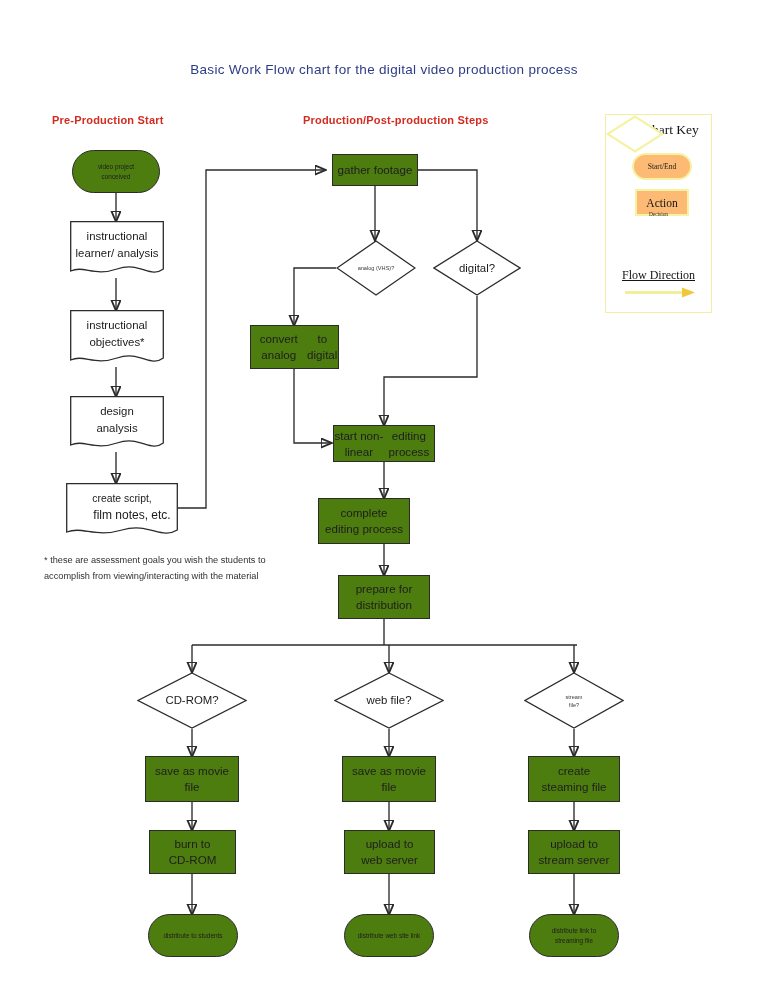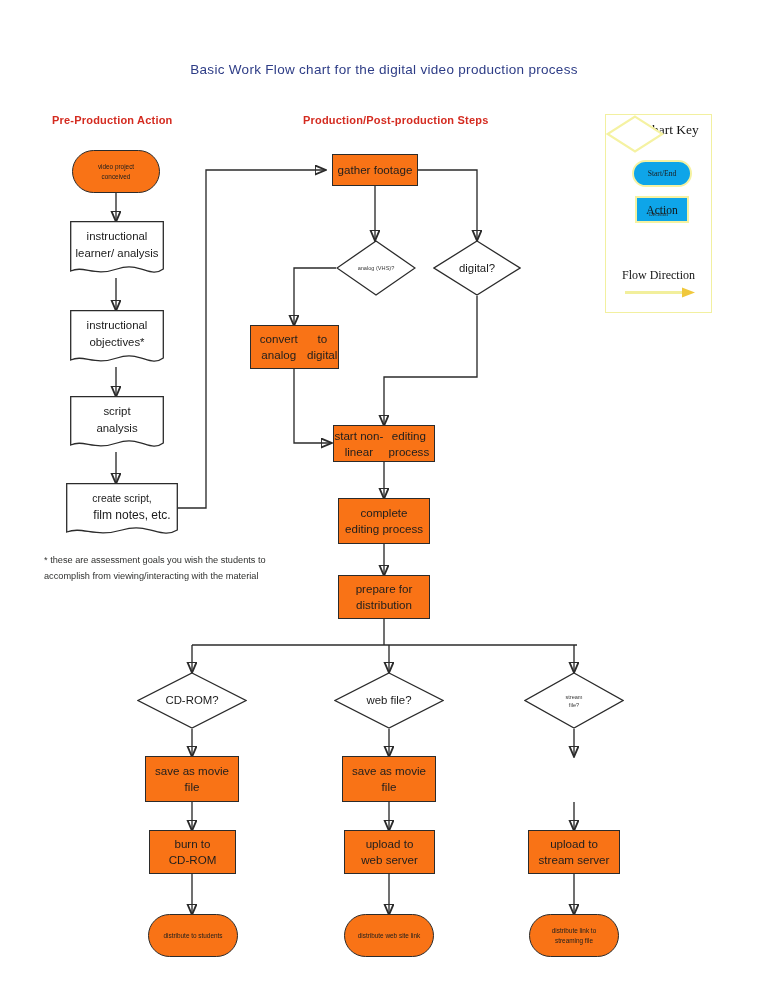--- a/index.html
+++ b/index.html
@@ -27,21 +27,21 @@
 
   
   svg.wires{position:absolute;left:0;top:0;width:768px;height:1004px;
     pointer-events:none;}
   svg.wires path,svg.wires line{stroke:#2b2b2b;stroke-width:1.35;fill:none;}
 
   
   .node{
     position:absolute;box-sizing:border-box;display:flex;
     align-items:center;justify-content:center;text-align:center;
-    color:#1e1e1e;background:#f97316;
+    color:#1e1e1e;background:#4d7c0f;
   }
   .proc{ border:1.3px solid #2b2b2b; font-size:11.6px; line-height:16px; }
   .term{
     border:1.3px solid #2b2b2b;border-radius:999px;
     font-size:6.4px;line-height:9.5px;
   }
   
   .docwrap{position:absolute;}
   .docwrap svg{position:absolute;left:0;top:0;}
   .docwrap .doctext{
@@ -66,21 +66,21 @@
   .legend{
     position:absolute;left:605px;top:114px;width:107px;height:199px;
     border:1.4px solid #f2f0a0;background:#ffffff;box-sizing:border-box;
   }
   .legend .lg-title{
     position:absolute;left:0;top:7px;width:100%;text-align:center;
     font-family:"Liberation Serif","DejaVu Serif",serif;
     font-size:13.5px;color:#141414;
   }
   .lg-shape{position:absolute;display:flex;align-items:center;
-    justify-content:center;text-align:center;background:#0ea5e9;margin-top:7px;}
+    justify-content:center;text-align:center;background:#fdba74;}
   .lg-term{
     left:26px;top:38px;width:56px;height:23px;border:2.2px solid #f5f2a2;
     border-radius:999px;font-family:"Liberation Serif","DejaVu Serif",serif;
     font-size:7.6px;color:#1c1c1c;
   }
   .lg-act{
     left:29px;top:74px;width:50px;height:23px;border:2.2px solid #f5f2a2;
     font-family:"Liberation Serif","DejaVu Serif",serif;
     font-size:11.5px;color:#141414;
   }
@@ -88,31 +88,31 @@
   .lg-dec svg{position:absolute;left:0;top:0;}
   .lg-dec span{
     position:absolute;left:0;top:0;width:100%;height:100%;
     display:flex;align-items:center;justify-content:center;
     font-family:"Liberation Serif","DejaVu Serif",serif;
     font-size:5.4px;color:#2a2a2a;
   }
   .lg-flow{
     position:absolute;left:0;top:153px;width:100%;text-align:center;
     font-family:"Liberation Serif","DejaVu Serif",serif;
-    font-size:12px;color:#141414;
+    font-size:12px;color:#141414;text-decoration:underline;
   }
   .lg-arrow{position:absolute;left:18px;top:172px;}
 </style>
 </head>
 <body>
 
 <div id="stage">
 
   <div class="title">Basic Work Flow chart for the digital video production process</div>
-  <div class="sect-head" style="left:52px;top:114px;">Pre-Production Action</div>
+  <div class="sect-head" style="left:52px;top:114px;">Pre-Production Start</div>
   <div class="sect-head" style="left:303px;top:114px;">Production/Post-production Steps</div>
 
   <svg class="wires" viewBox="0 0 768 1004">
     <defs>
       <marker id="ah" markerWidth="9" markerHeight="9" refX="7.4" refY="3.4" orient="auto" markerUnits="strokeWidth">
         <path d="M0,0 L8,3.4 L0,6.8 z" fill="#2b2b2b" stroke="none"></path>
       </marker>
     </defs>
 
     <line x1="116" y1="193" x2="116" y2="221" marker-end="url(#ah)"></line>
@@ -177,21 +177,21 @@
       <span>instructional</span>
       <span>objectives*</span>
     </div>
   </div>
 
   <div class="docwrap" style="left:70px;top:396px;width:94px;height:56px;">
     <svg width="94" height="56" viewBox="0 0 94 56">
       <path d="M0.7,0.7 H93.3 V47 C80,57 70,39 47,47 C24,55 14,43 0.7,49 Z" fill="#fff" stroke="#2b2b2b" stroke-width="1.3"></path>
     </svg>
     <div class="doctext">
-      <span>script</span>
+      <span>design</span>
       <span>analysis</span>
     </div>
   </div>
 
   <div class="docwrap" style="left:66px;top:483px;width:112px;height:56px;">
     <svg width="112" height="56" viewBox="0 0 112 56">
       <path d="M0.7,0.7 H111.3 V47 C95,57 83,39 56,47 C29,55 17,43 0.7,49 Z" fill="#fff" stroke="#2b2b2b" stroke-width="1.3"></path>
     </svg>
     <div class="doctext" style="font-size:10.4px;line-height:16px;">
       <span>create script,</span>
@@ -226,21 +226,21 @@
   <div class="node proc" style="left:250px;top:325px;width:89px;height:44px;flex-direction:row;">
     <span>convert analog</span>
     <span>to digital</span>
   </div>
 
   <div class="node proc" style="left:333px;top:425px;width:102px;height:37px;flex-direction:row;">
     <span>start non-linear</span>
     <span>editing process</span>
   </div>
 
-  <div class="node proc" style="left:338px;top:498px;width:92px;height:46px;flex-direction:column;">
+  <div class="node proc" style="left:318px;top:498px;width:92px;height:46px;flex-direction:column;">
     <span>complete</span>
     <span>editing process</span>
   </div>
 
   <div class="node proc" style="left:338px;top:575px;width:92px;height:44px;flex-direction:column;text-align:center;">
     <span>prepare for</span>
     <span>distribution</span>
   </div>
 
   <div class="dia" style="left:137px;top:672px;width:110px;height:57px;">
@@ -284,20 +284,24 @@
   </div>
 
   <div class="dia tiny" style="left:524px;top:672px;width:100px;height:57px;">
     <svg width="100" height="57" viewBox="0 0 100 57">
       <path d="M50,1 L99,28.5 L50,56 L1,28.5 Z" fill="#fff" stroke="#2b2b2b" stroke-width="1.3"></path>
     </svg>
     <div class="diatext">
       <span>stream</span>
       <span>file?</span>
     </div>
+  </div>
+  <div class="node proc" style="left:528px;top:756px;width:92px;height:46px;flex-direction:column;">
+    <span>create</span>
+    <span>steaming file</span>
   </div>
   <div class="node proc" style="left:528px;top:830px;width:92px;height:44px;flex-direction:column;">
     <span>upload to</span>
     <span>stream server</span>
   </div>
   <div class="node term" style="left:529px;top:914px;width:90px;height:43px;flex-direction:column;">
     <span>distribute link to</span>
     <span>streaming file</span>
   </div>
 

